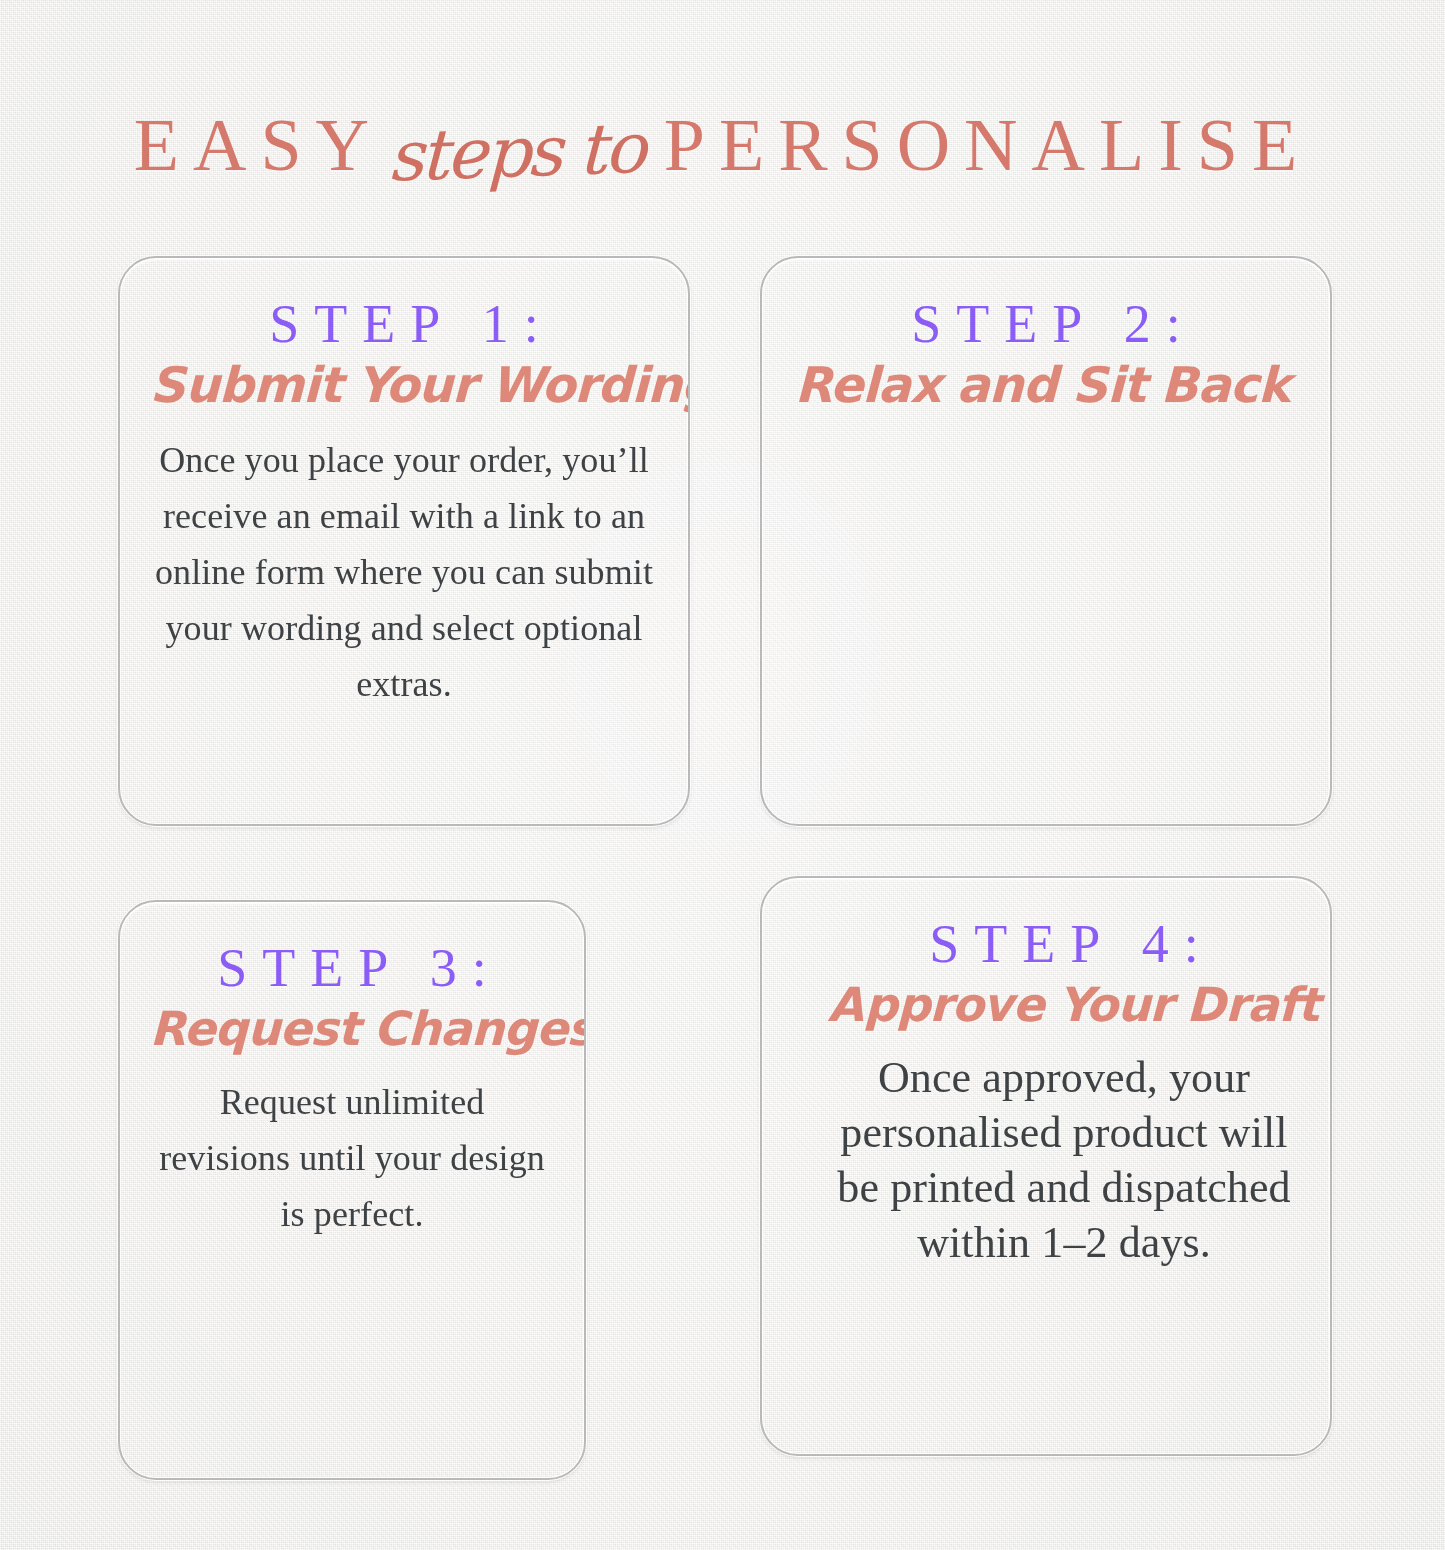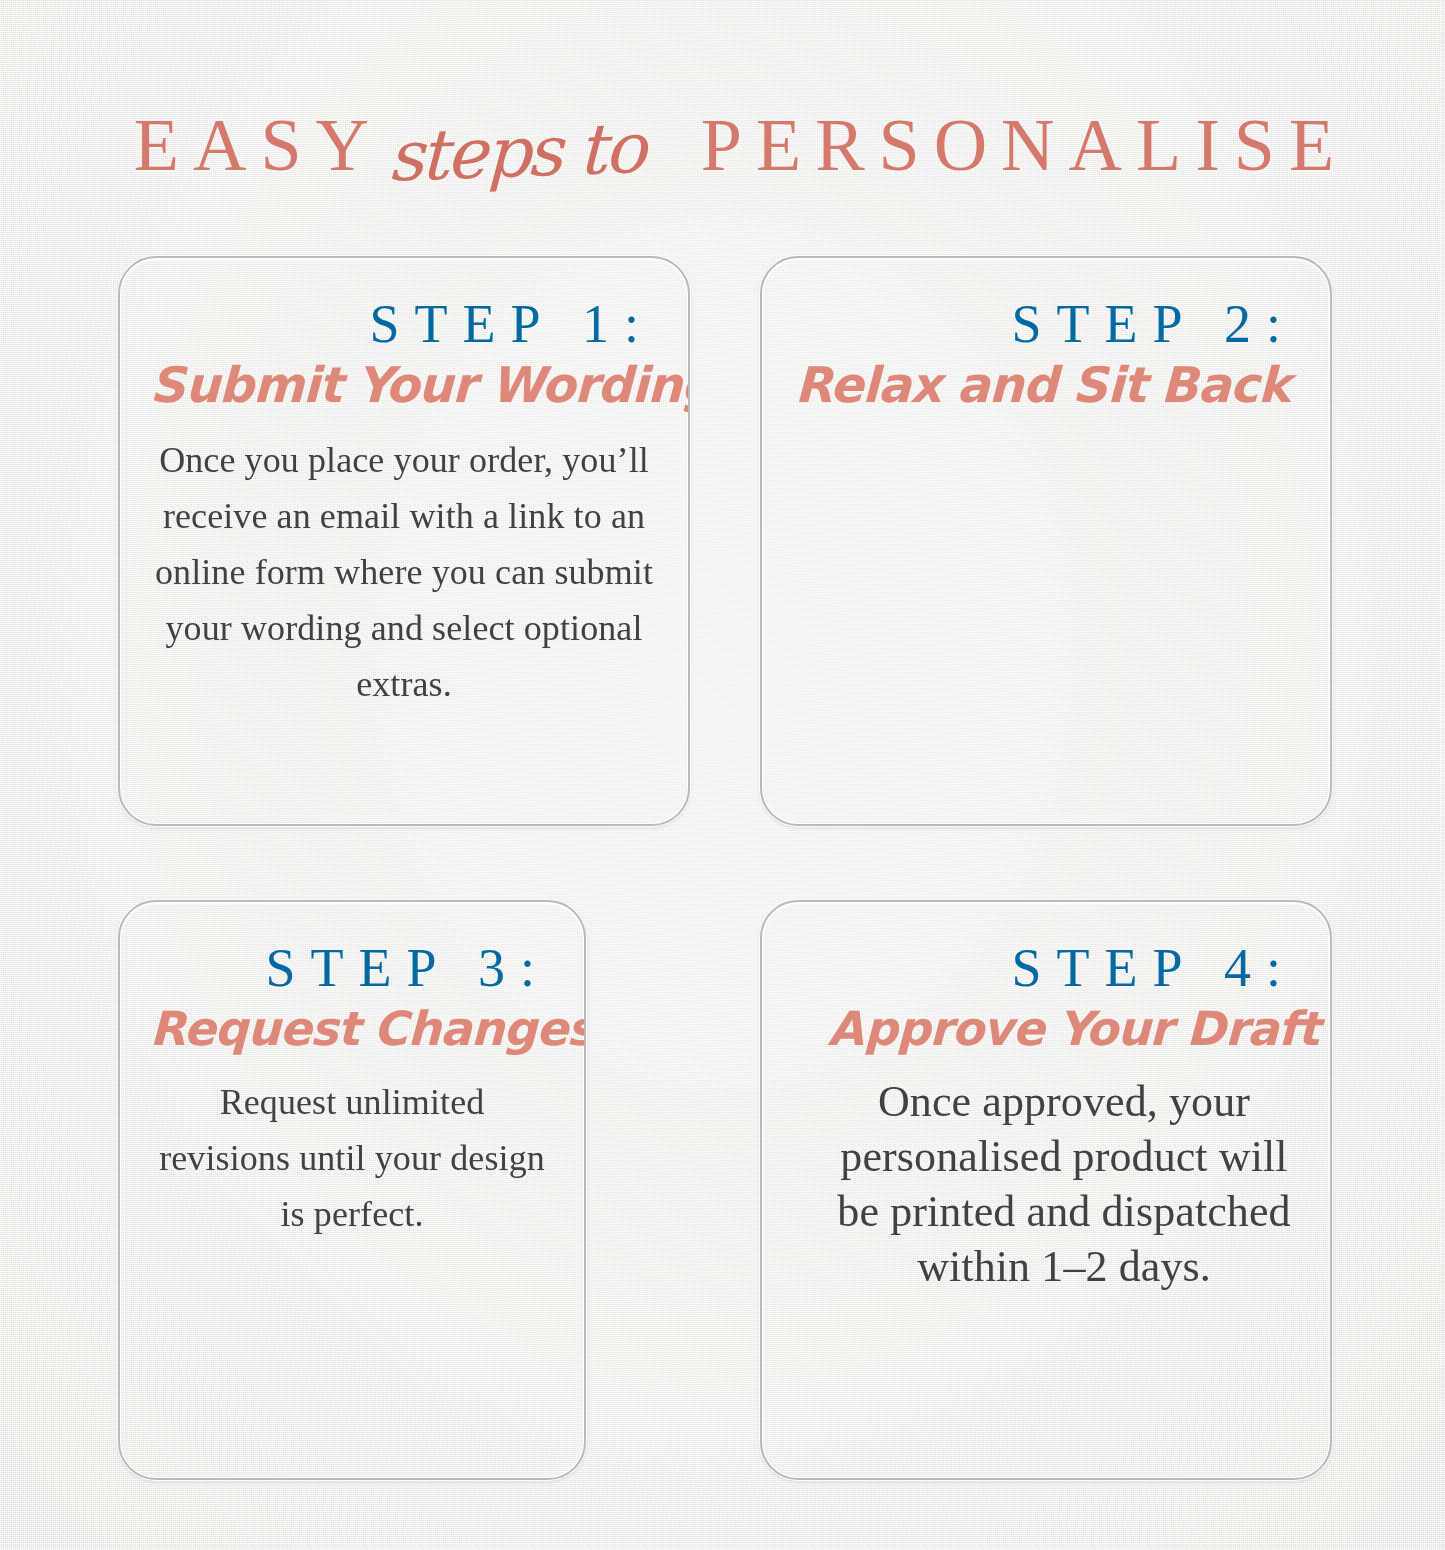--- a/index.html
+++ b/index.html
@@ -36,21 +36,20 @@
     line-height:1;
   }
   .hdr-serif{
     font-family:"Liberation Serif","DejaVu Serif",serif;
     font-size:74px;
     font-weight:400;
     letter-spacing:14px;
     color:#d4796b;
     vertical-align:baseline;
     text-shadow:0 1px 0 rgba(255,255,255,.45);
-    margin-left:37px;
   }
   .hdr-script{
     font-family:"DejaVu Serif",serif;
     font-style:italic;
     font-size:70px;
     font-weight:400;
     letter-spacing:-3px;
     color:#cf7062;
     padding:0 16px 0 10px;
     transform:skewX(-6deg) rotate(-2deg);
@@ -95,26 +94,25 @@
     z-index:1;
     padding:36px 34px 24px 34px;
     text-align:center;
   }
 
   .step-label{
     font-family:"Liberation Serif","DejaVu Serif",serif;
     font-size:54px;
     font-weight:400;
     letter-spacing:15px;
-    color:#0369a1;
+    color:#8b5cf6;
     margin:0 0 4px 0;
     line-height:1.12;
     text-indent:15px;
     text-shadow:0 1px 0 rgba(255,255,255,.5);
-    text-align:right;
   }
 
   .step-title{
     font-family:"DejaVu Sans","Liberation Sans",sans-serif;
     font-size:49px;
     font-weight:700;
     font-style:italic;
     letter-spacing:-1px;
     color:#dd8878;
     margin:0 0 18px 0;
@@ -129,21 +127,21 @@
     line-height:56px;
     color:#3e4245;
     margin:0;
     letter-spacing:.1px;
   }
 
   
   #card-step-1{left:118px;top:256px;width:572px;height:570px;}
   #card-step-2{left:760px;top:256px;width:572px;height:570px;}
   #card-step-3{left:118px;top:900px;width:468px;height:580px;}
-  #card-step-4{left:760px;top:900px;width:572px;height:580px;padding-left:36px;}
+  #card-step-4{left:760px;top:876px;width:572px;height:580px;padding-left:36px;}
 
   #card-step-3 .step-title,
   #card-step-4 .step-title{font-size:47px;}
   #card-step-4 .step-body{font-size:44px;line-height:55px;}
 </style>
 </head>
 <body>
 
 <div id="paper-texture"></div>
 

